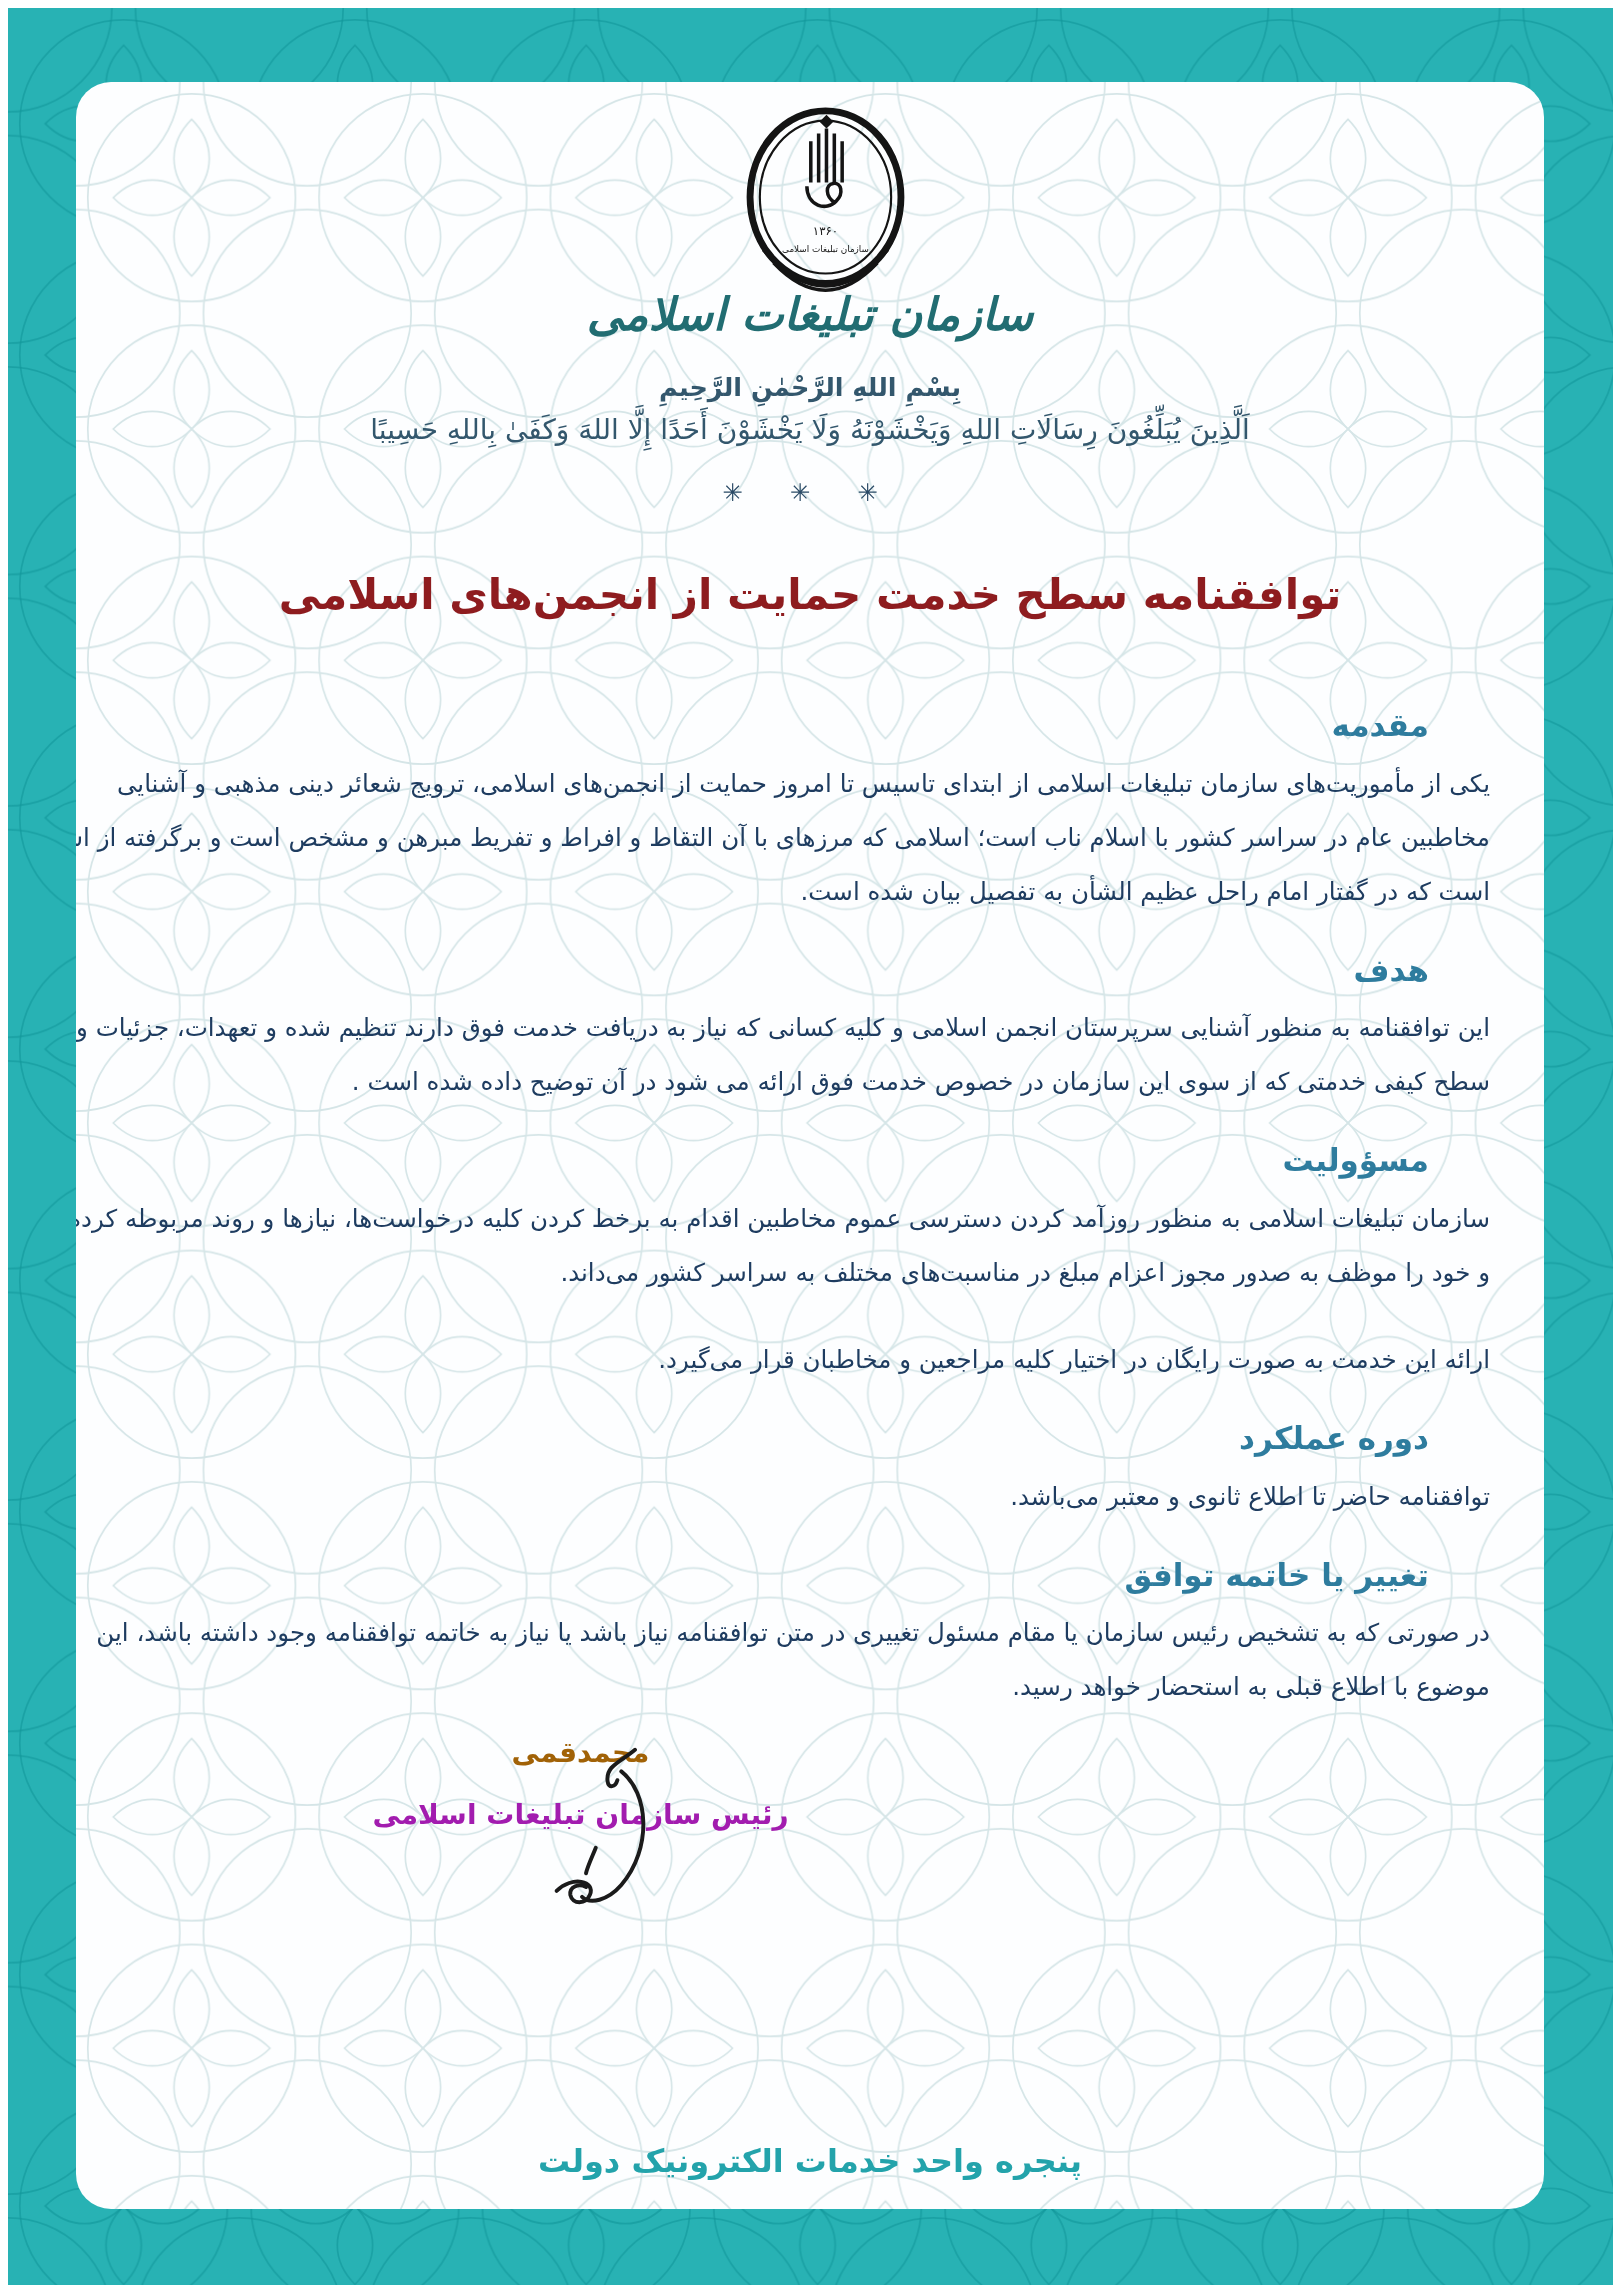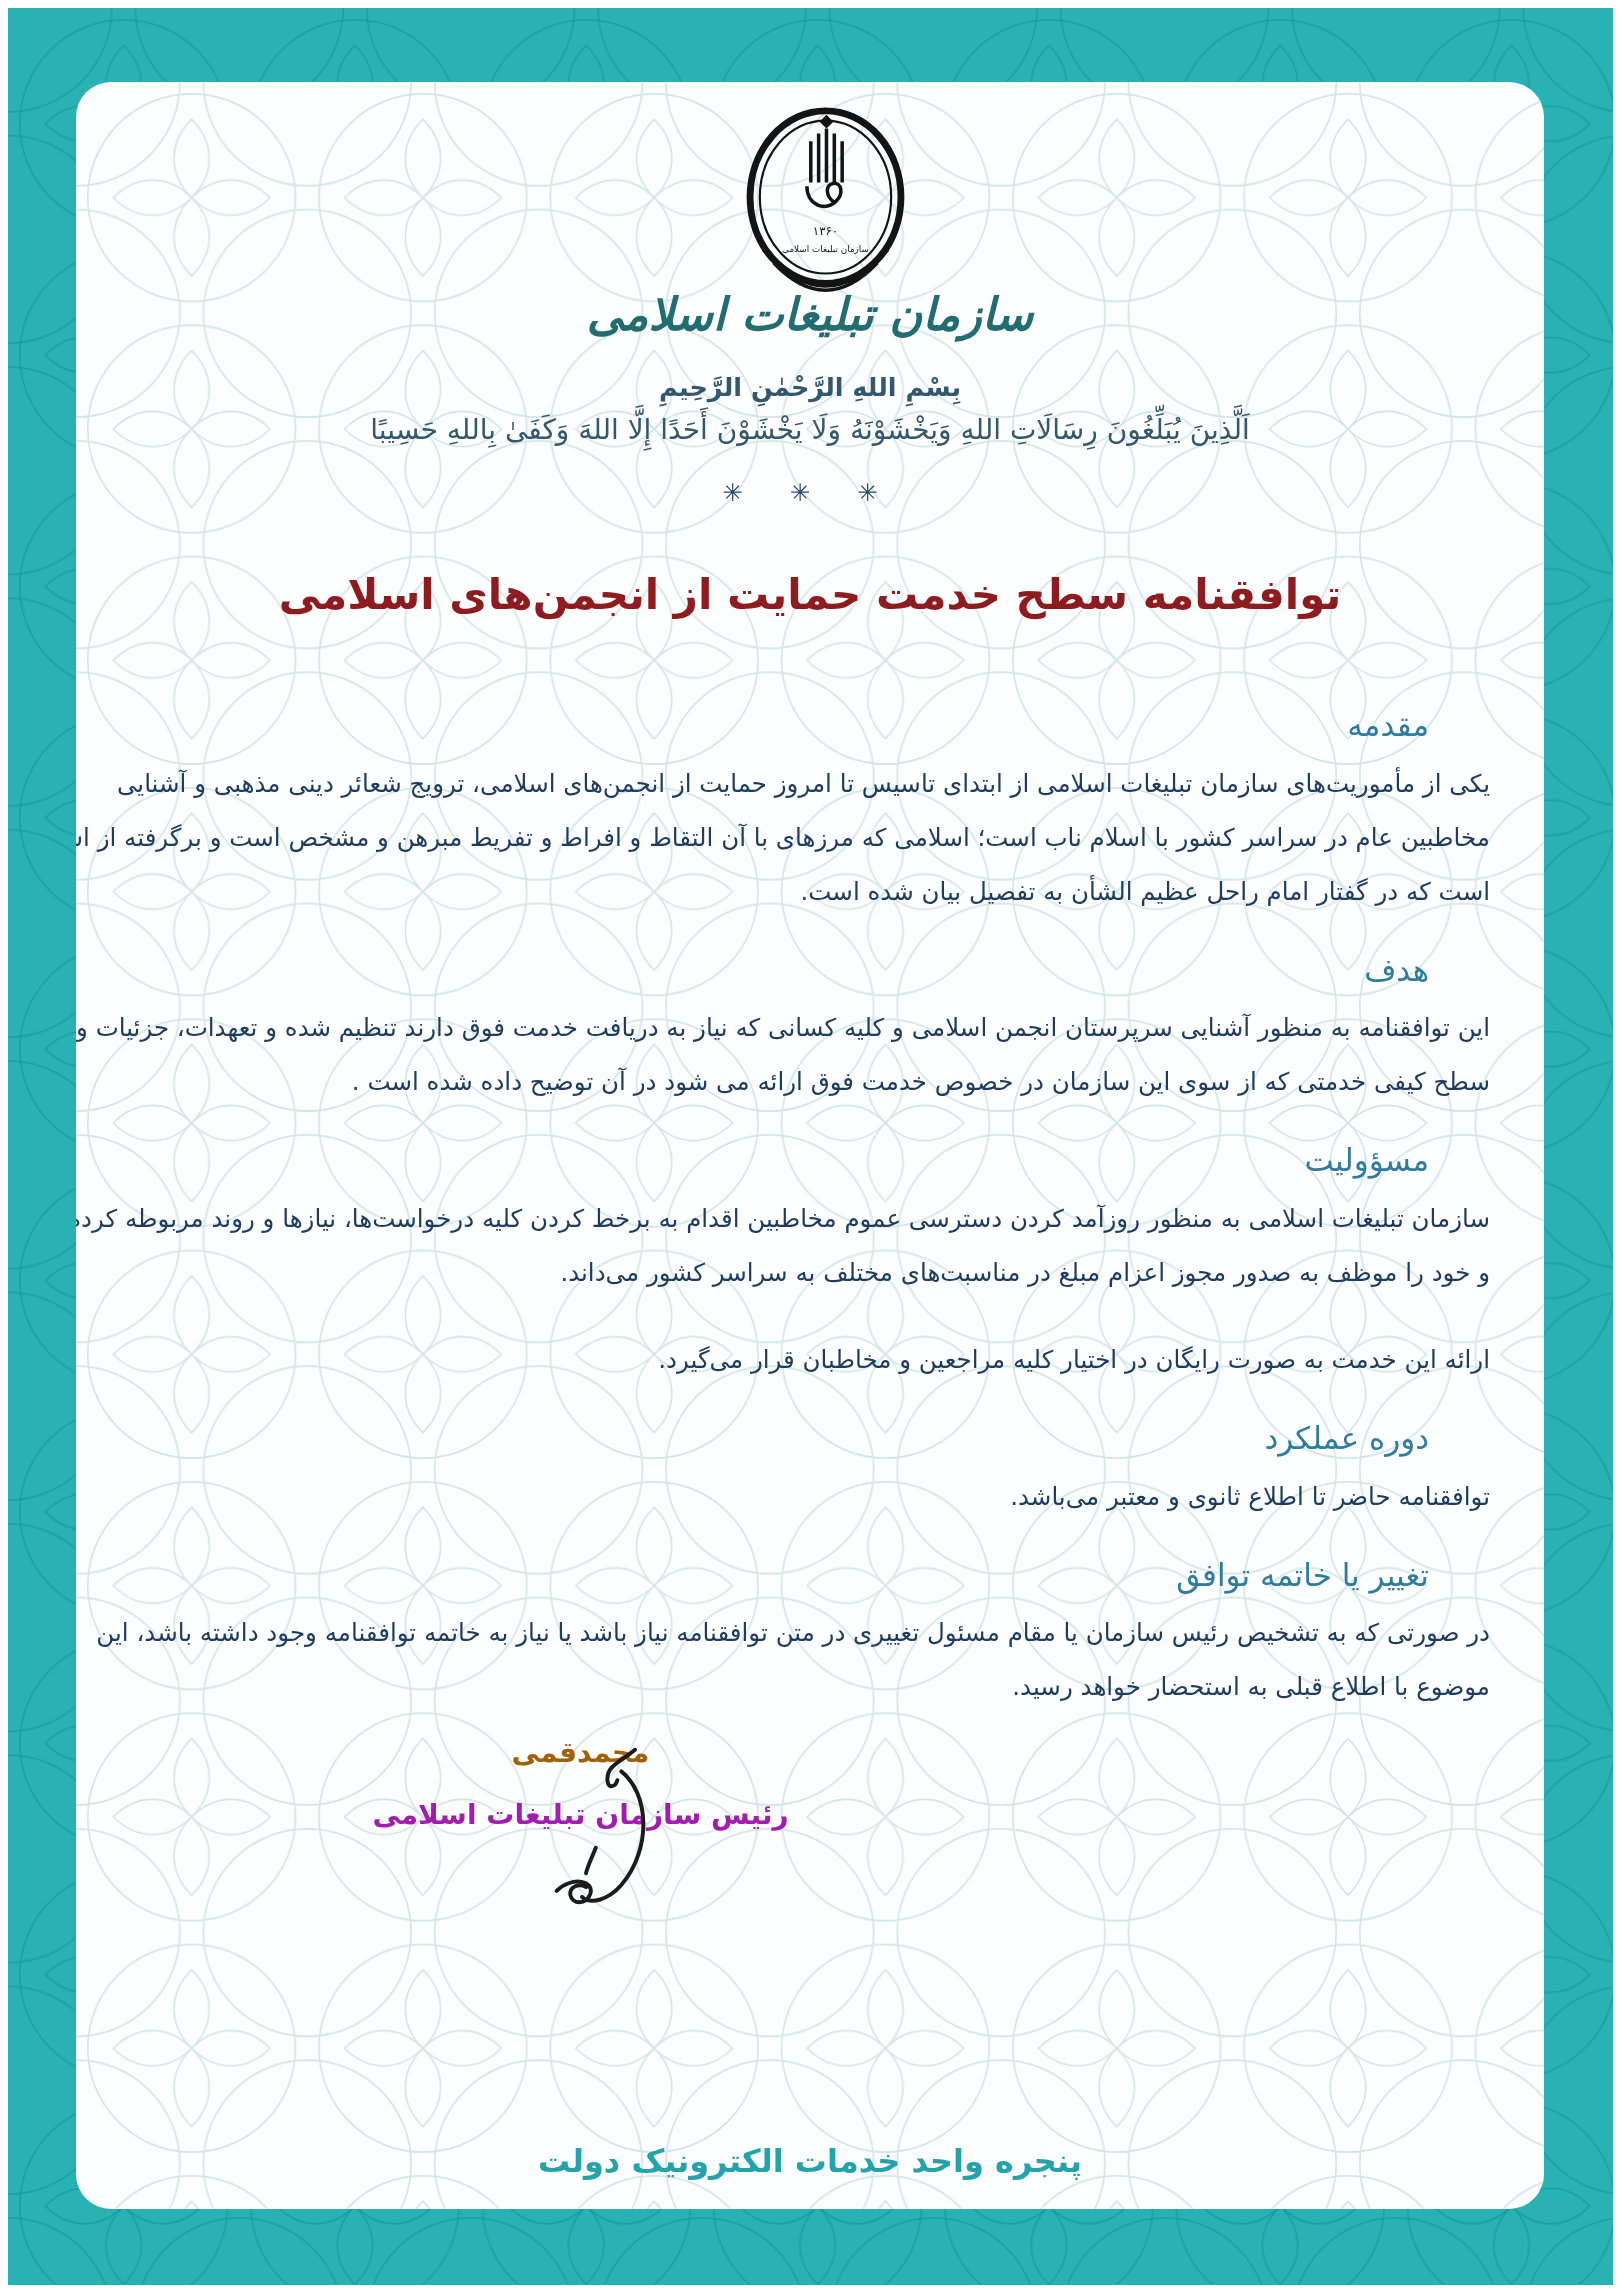--- a/index.html
+++ b/index.html
@@ -26,21 +26,21 @@
     color:#216d72;letter-spacing:1px;
   }
   .bismillah{top:290px;font-size:25.5px;color:#33576d;font-weight:700;}
   .verse{top:331px;font-size:28px;color:#33576d;font-weight:500;}
   .ornament{top:396px;font-size:24.5px;color:#2a4a66;letter-spacing:19.6px;}
   .doc-title{top:488px;font-size:42px;font-weight:bold;color:#8e1c1f;}
   .sections{position:absolute;left:54px;top:625px;width:1360px;}
   .section{margin-bottom:33px;}
   .section-heading{
     text-align:right;padding-right:61px;
-    font-size:31px;font-weight:normal;color:#2e7c9e;
+    font-size:31px;font-weight:bold;color:#2e7c9e;
     margin-bottom:13.7px;
   }
   .section-line{
     text-align:right;white-space:nowrap;
     font-size:24.5px;font-weight:500;color:#1e3c60;
     line-height:54px;
   }
   .signature-block{position:absolute;left:294px;top:1654px;width:421px;text-align:center;}
   .sig-name{font-size:28px;font-weight:bold;color:#a16207;margin-bottom:29px;}
   .sig-role{font-size:28px;font-weight:bold;color:#a21caf;}

